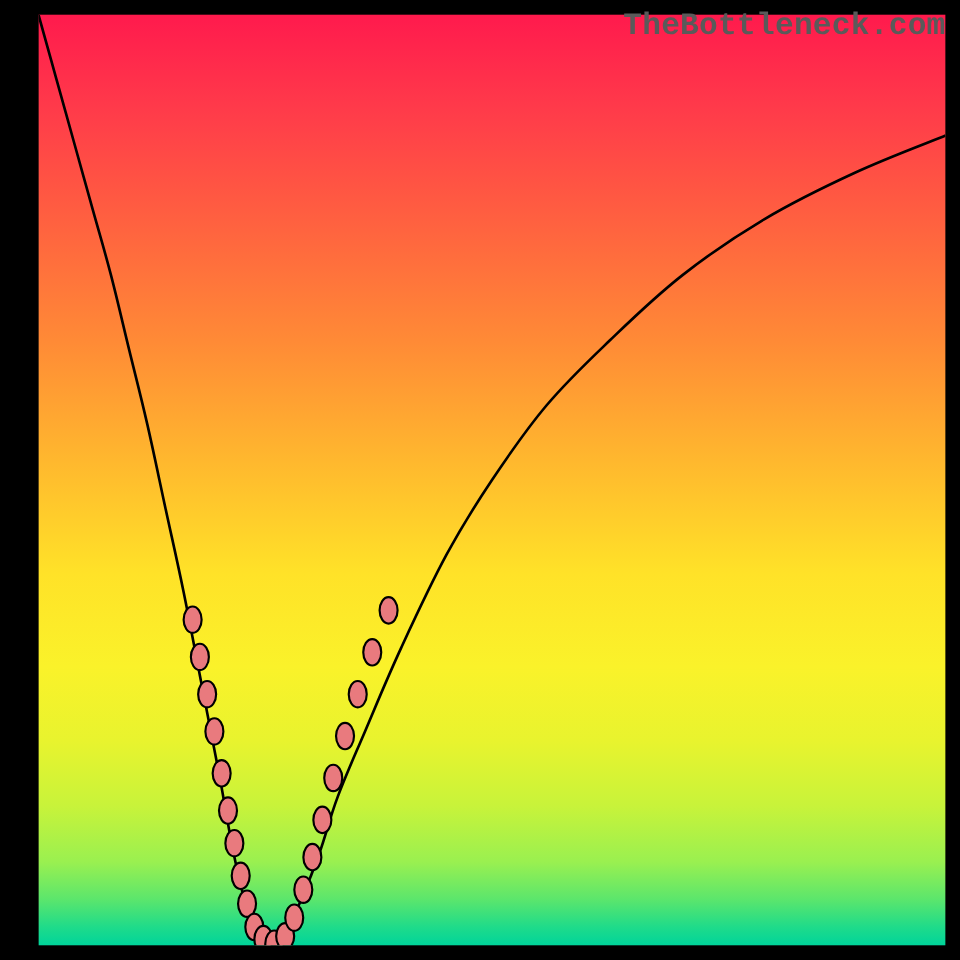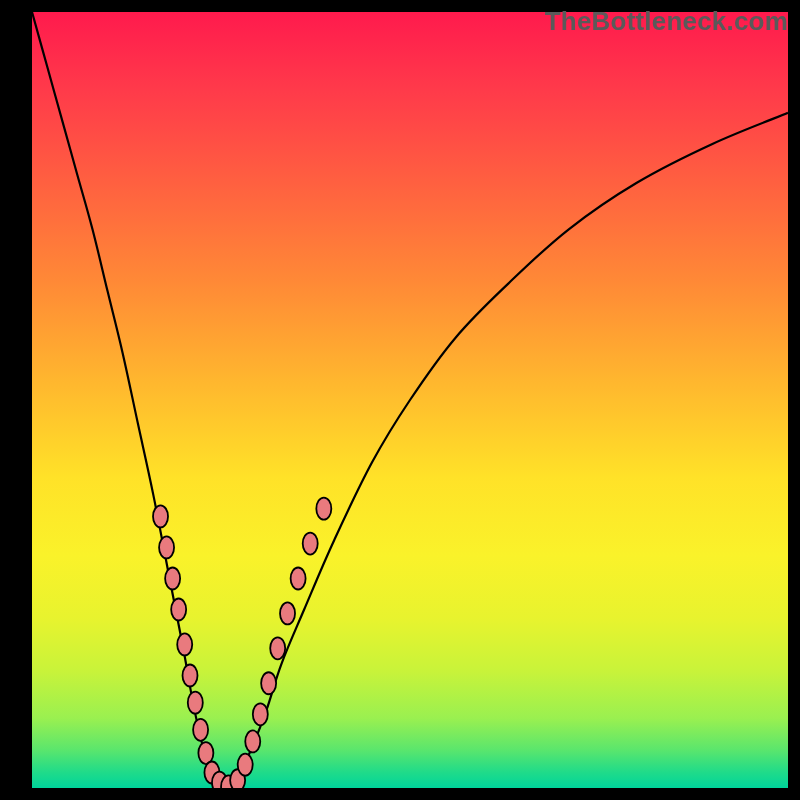--- a/index.html
+++ b/index.html
@@ -33,21 +33,21 @@
       #9af050 91%,
       #5ce66c 95%,
       #1fdb8a 98%,
       #00d49b 100%
     );
   }
   .watermark {
     position: absolute;
     top: 6px;
     right: 12px;
-    font-family: Liberation Sans, sans-serif;
+    font-family: Liberation Mono, monospace;
     font-size: 26px;
     font-weight: 600;
     color: #5a5a5a;
     letter-spacing: 0.2px;
     user-select: none;
   }
   svg.curves {
     position: absolute;
     left: 0; top: 0;
     width: 100%; height: 100%;

